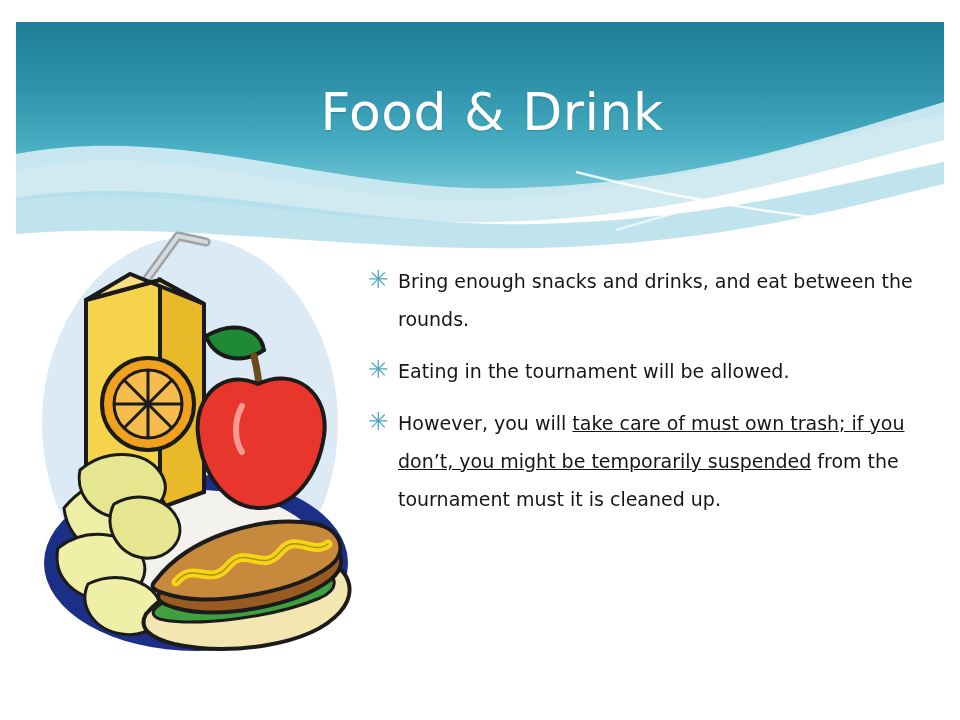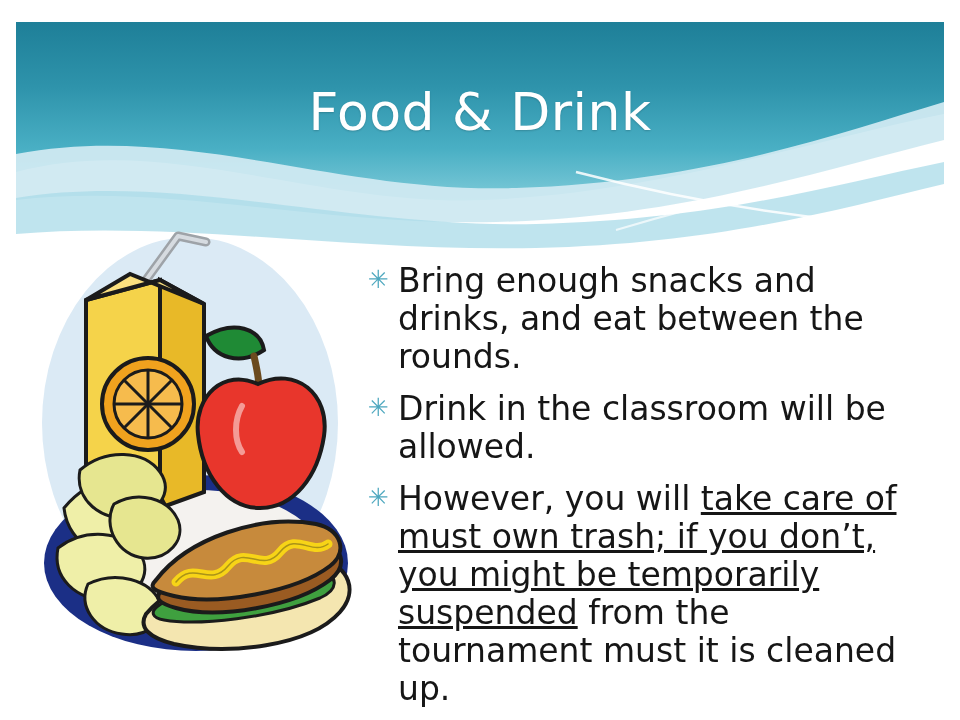--- a/index.html
+++ b/index.html
@@ -45,20 +45,21 @@
     left: 0;
     top: 60px;
     width: 928px;
     text-align: center;
     color: #ffffff;
     font-size: 52px;
     font-weight: normal;
     letter-spacing: 0.5px;
     font-family: "DejaVu Sans", sans-serif;
     text-shadow: 0 1px 2px rgba(0,0,0,0.18);
+    padding-left: 12px;
   }
 
   
   .body-col {
     position: absolute;
     left: 368px;
     top: 262px;
     width: 560px;
   }
   .bullet-row {
@@ -71,21 +72,21 @@
     width: 30px;
     color: #4ea8bf;
     font-size: 25px;
     line-height: 36px;
     text-align: left;
     font-family: "DejaVu Sans", sans-serif;
   }
   .bullet-text {
     flex: 1 1 auto;
     color: #161616;
-    font-size: 33px;
+    font-size: 19px;
     line-height: 38px;
     font-family: "DejaVu Sans", sans-serif;
   }
   .bullet-text .u {
     text-decoration: underline;
   }
 
   
   .picture {
     position: absolute;
@@ -167,21 +168,21 @@
 
   <div class="body-col">
 
     <div class="bullet-row">
       <span class="bullet-mark">✳</span>
       <span class="bullet-text">Bring enough snacks and drinks, and eat between the rounds.</span>
     </div>
 
     <div class="bullet-row">
       <span class="bullet-mark">✳</span>
-      <span class="bullet-text">Drink in the classroom will be allowed.</span>
+      <span class="bullet-text">Eating in the tournament will be allowed.</span>
     </div>
 
     <div class="bullet-row">
       <span class="bullet-mark">✳</span>
       <span class="bullet-text"><span>However, you will </span><span class="u">take care of must own trash; if you don’t, you might be temporarily suspended</span><span> from the tournament must it is cleaned up.</span></span>
     </div>
 
   </div>
 
 </div>

